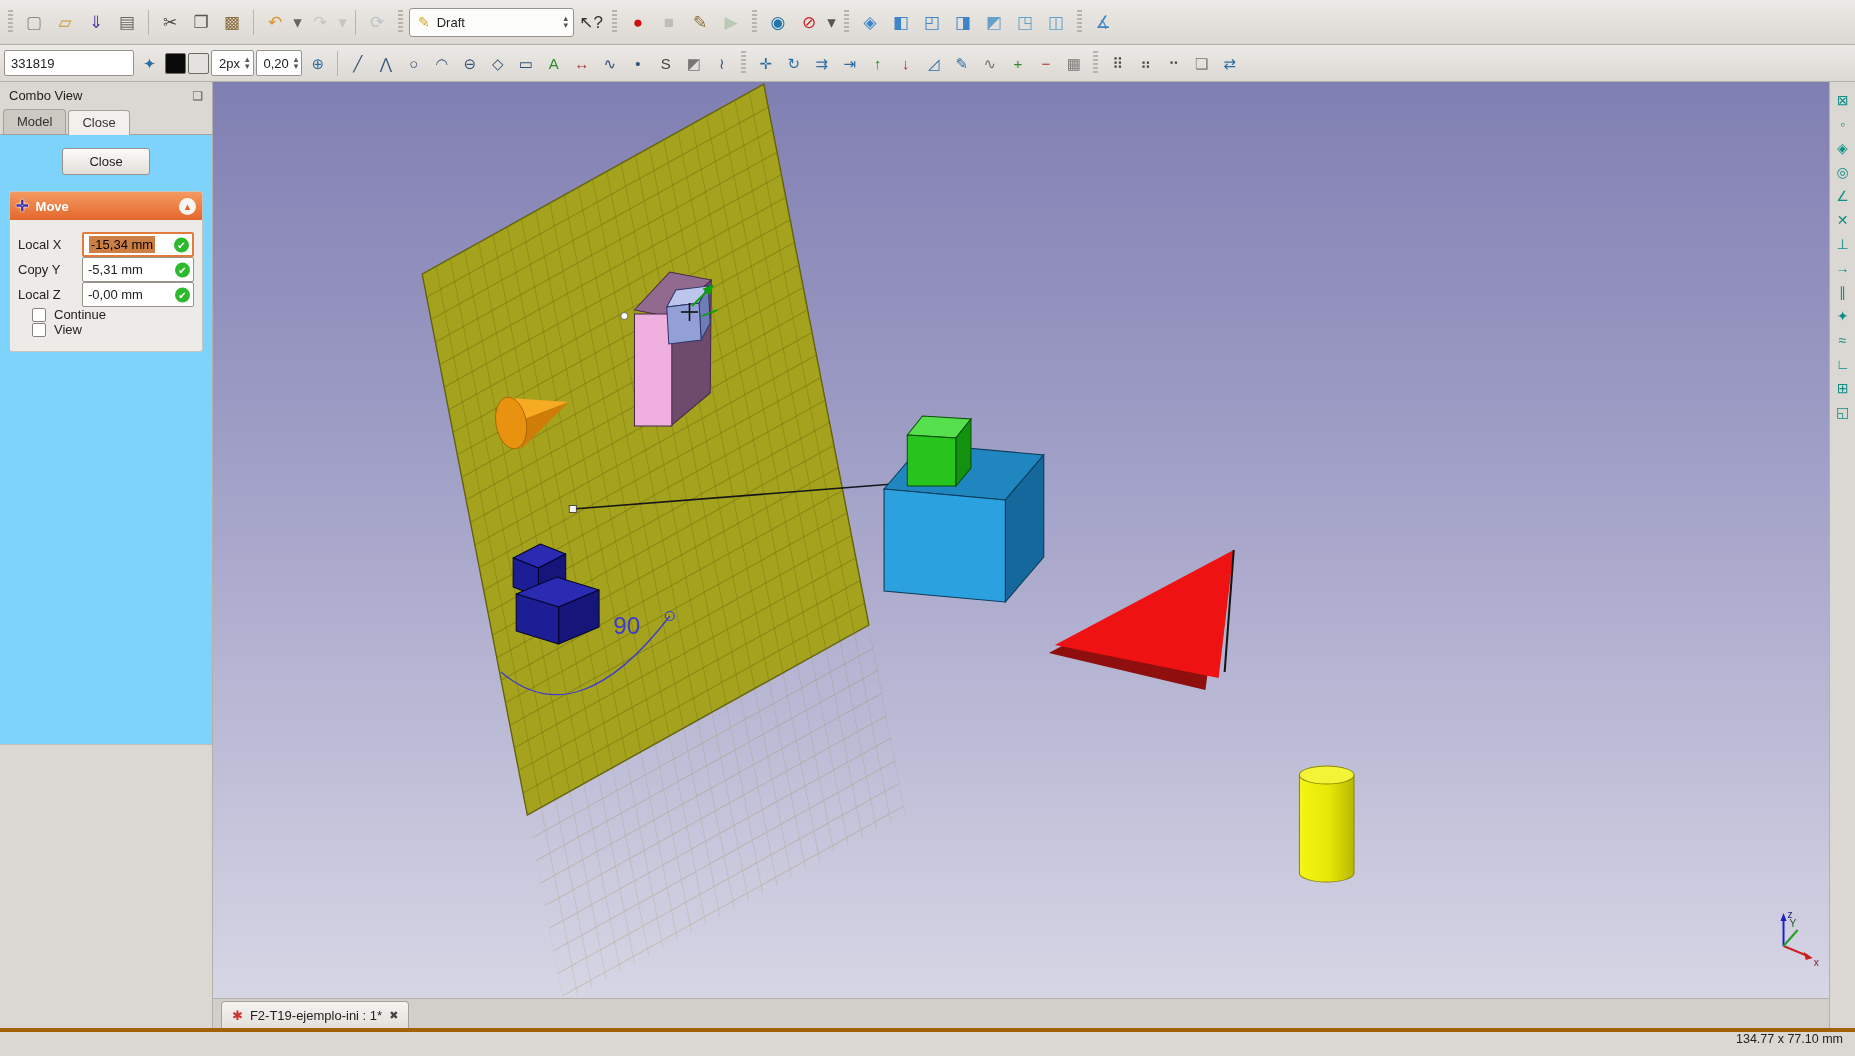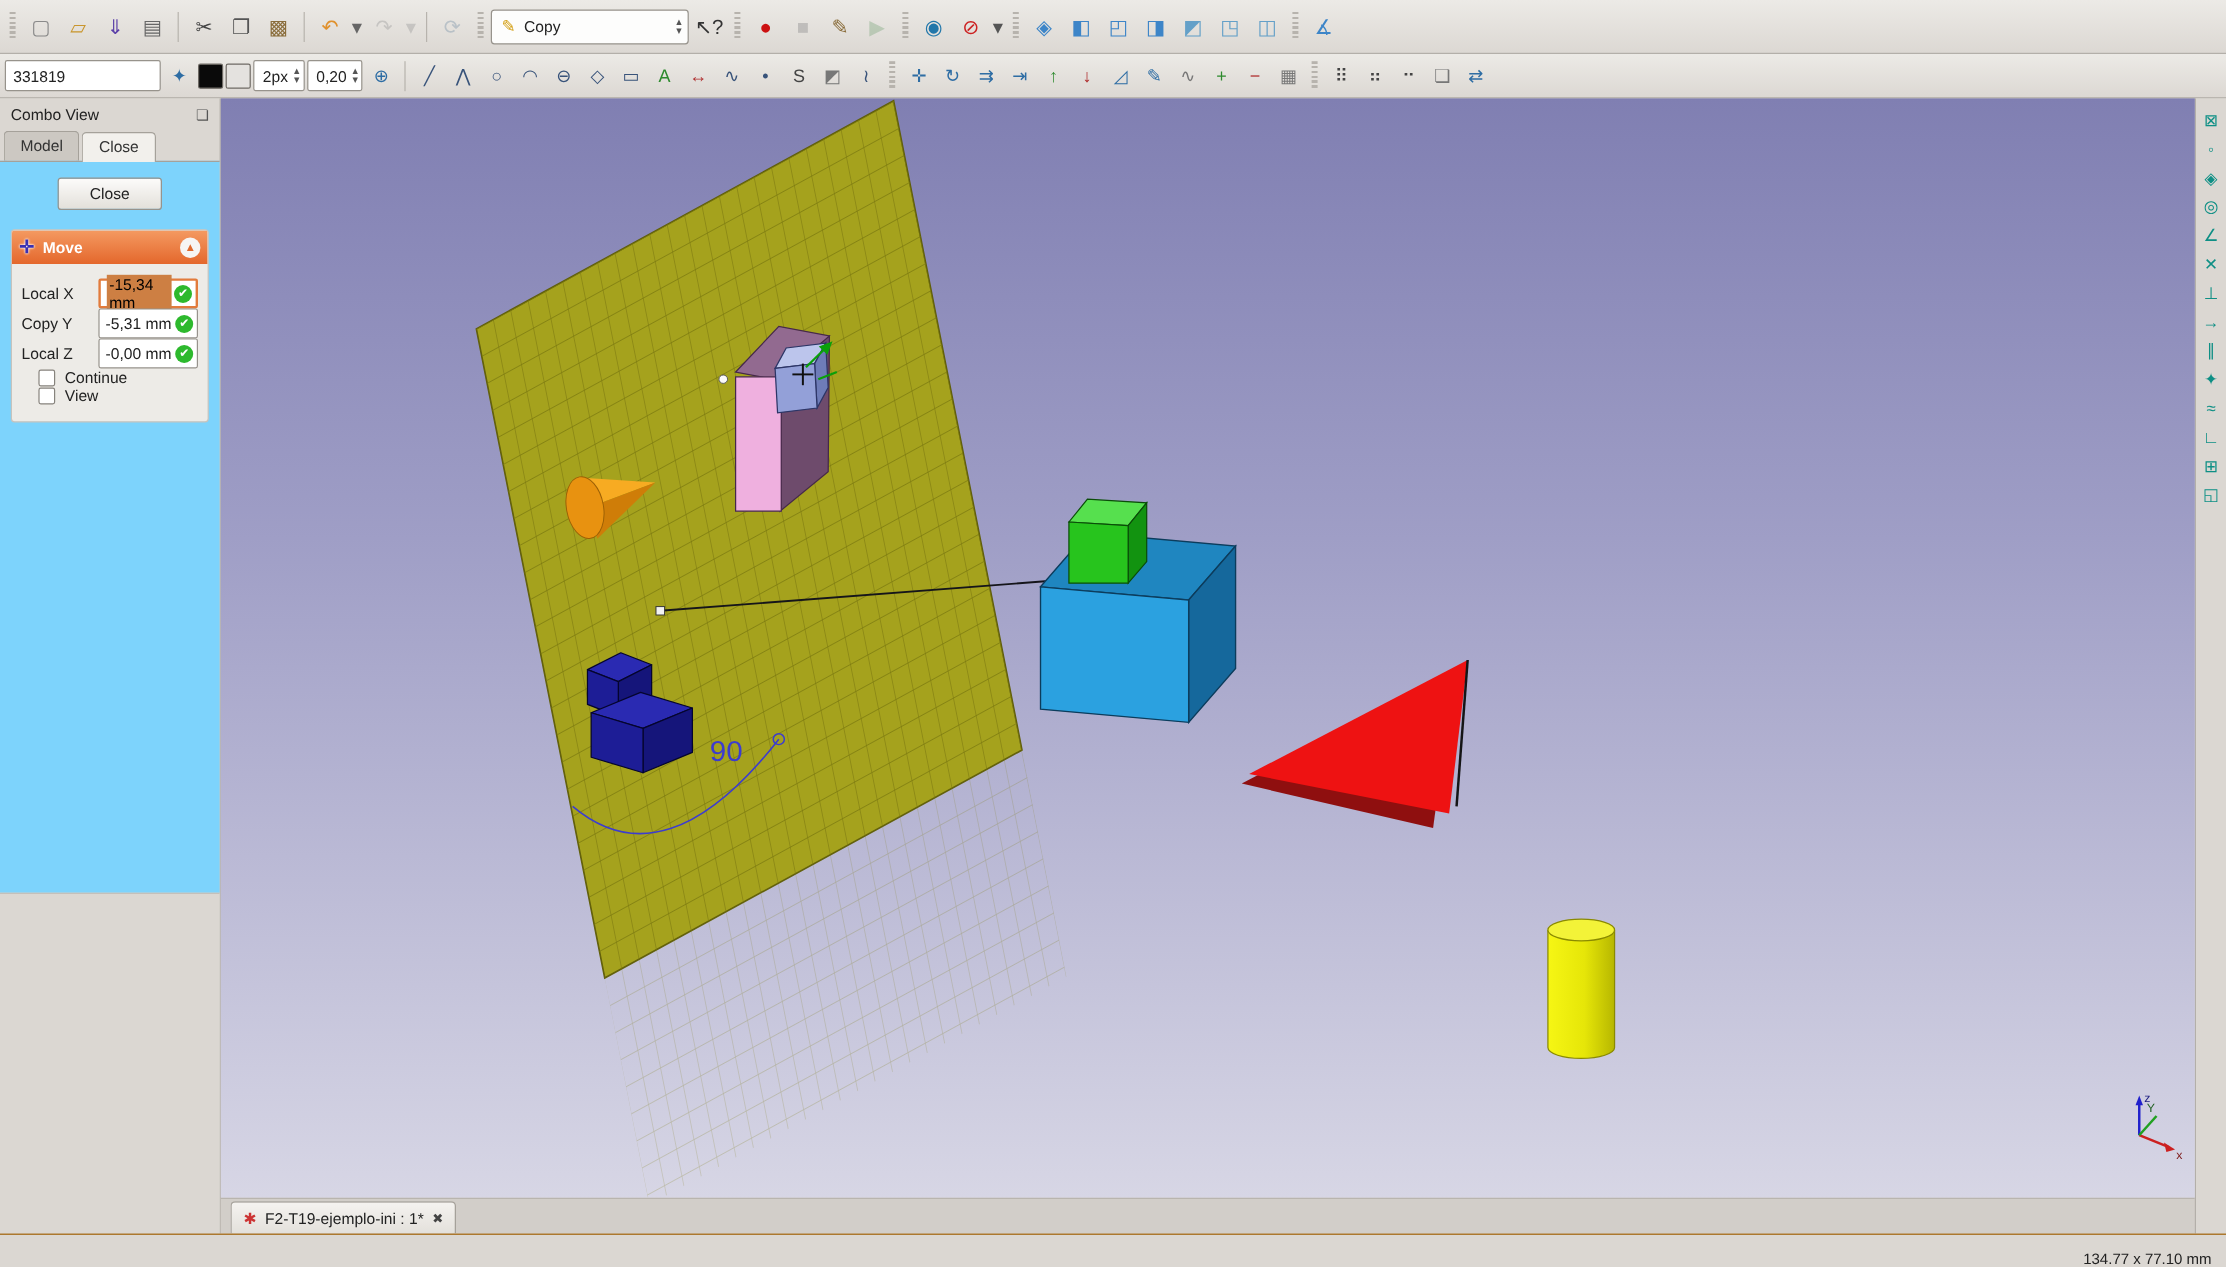--- a/index.html
+++ b/index.html
@@ -49,21 +49,21 @@
   .swatch.gray  { background:#e4e2df; }
   .mini-combo {
     display:flex; align-items:center; height:26px; padding:0 3px 0 7px; gap:3px;
     background:#fff; border:1px solid #97938c; border-radius:2px; font-size:13px;
   }
 
   
   .main { flex:1; min-height:0; display:flex; }
 
   
-  .combo-view { width:184px; background:#dbd7d2; border-right:1px solid #b3afa9; display:flex; flex-direction:column; }
+  .combo-view { width:213px; background:#dbd7d2; border-right:1px solid #b3afa9; display:flex; flex-direction:column; }
   .cv-header { height:27px; display:flex; align-items:center; padding:0 9px; font-size:13px; }
   .float-icon { margin-left:auto; font-size:12px; color:#555; }
   .cv-tabs { display:flex; gap:2px; padding:0 3px; }
   .cv-tab {
     padding:4px 13px 5px; font-size:13px; color:#333;
     background:#ccc8c2; border:1px solid #a5a19a; border-bottom:none; border-radius:4px 4px 0 0;
   }
   .cv-tab.active { background:#f2f0ec; position:relative; top:1px; }
   .cv-body { height:610px; background:#7dd3fc; border-top:1px solid #a5a19a; padding:9px 9px 0; }
   .cv-rest { flex:1; background:#dbd7d2; border-top:1px solid #c4c0ba; }
@@ -118,22 +118,22 @@
   
   .right-toolbar {
     width:26px; background:#dbd7d2; border-left:1px solid #b3afa9;
     display:flex; flex-direction:column; align-items:center; gap:3px; padding-top:7px;
   }
   .rbtn { width:22px; height:21px; display:flex; align-items:center; justify-content:center; border-radius:2px; }
   .rbtn .glyph { font-size:14px; }
 
   
   .statusbar {
-    height:28px; background:#dbd7d2; border-top:1px solid #a16207;
-    display:flex; align-items:flex-end; padding:0 12px; font-size:12.5px;
+    height:28px; background:#dbd7d2; border-top:4px solid #a16207;
+    display:flex; align-items:flex-start; padding:0 12px; font-size:12.5px;
   }
   .dim-readout { margin-left:auto; }
 </style>
 </head>
 <body>
 
 <div class="window">
 
   <div class="toolbar row1">
     <div class="handle"></div>
@@ -184,21 +184,21 @@
     <div class="sep"></div>
     <div class="tgroup">
 
     <div class="tbtn disabled">
           <span class="glyph" style="color: rgb(122, 147, 168);">⟳</span>
         </div>
       </div>
     <div class="handle"></div>
     <div class="wb-combo">
       <span class="glyph" style="color:#d4a017;font-size:14px">✎</span>
-      <span>Copy</span>
+      <span>Draft</span>
       <span class="spin">
           <span>▴</span>
           <span>▾</span>
         </span>
     </div>
     <div class="tgroup">
 
     <div class="tbtn">
           <span class="glyph" style="color: rgb(51, 51, 51);">↖?</span>
         </div>

